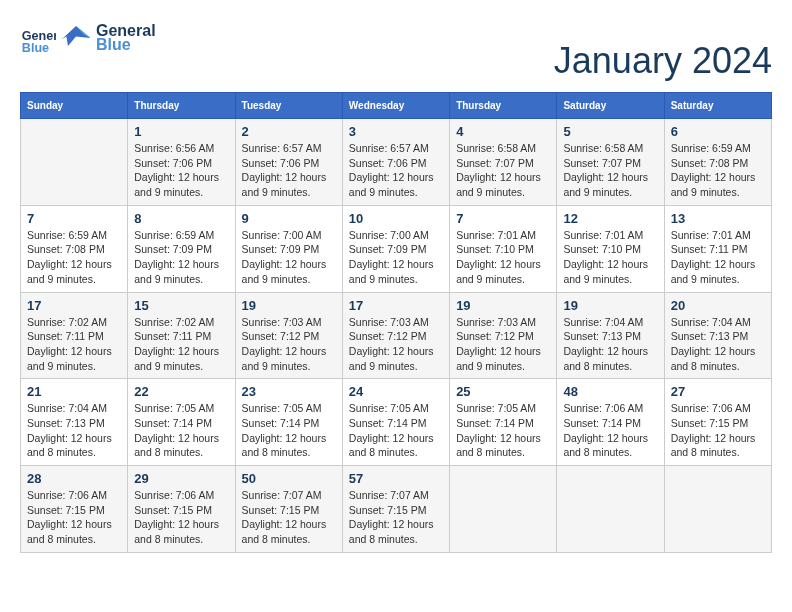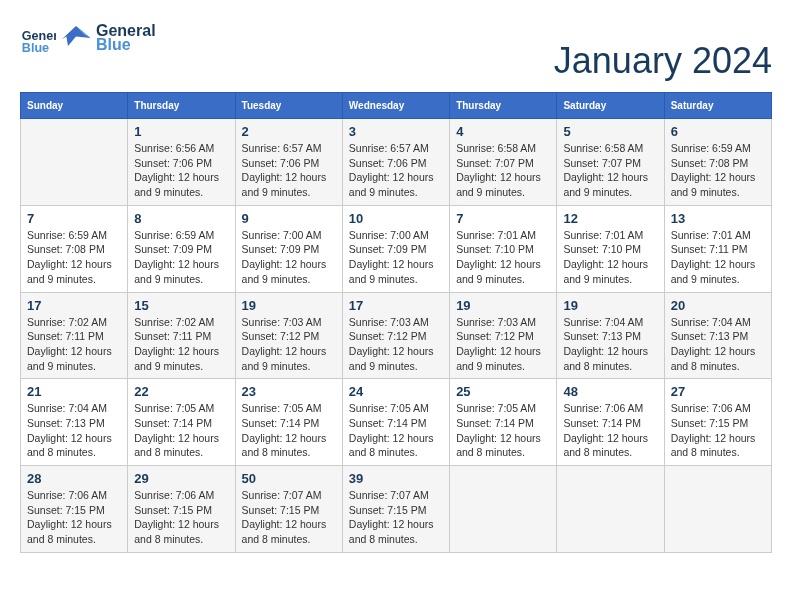--- a/index.html
+++ b/index.html
@@ -334,21 +334,21 @@
           <div class="day-info">and 8 minutes.</div>
         </td>
         <td>
           <div class="day-number">50</div>
           <div class="day-info">Sunrise: 7:07 AM</div>
           <div class="day-info">Sunset: 7:15 PM</div>
           <div class="day-info">Daylight: 12 hours</div>
           <div class="day-info">and 8 minutes.</div>
         </td>
         <td>
-          <div class="day-number">39</div>
+          <div class="day-number">57</div>
           <div class="day-info">Sunrise: 7:07 AM</div>
           <div class="day-info">Sunset: 7:15 PM</div>
           <div class="day-info">Daylight: 12 hours</div>
           <div class="day-info">and 8 minutes.</div>
         </td>
         <td class="empty-cell"></td>
         <td class="empty-cell"></td>
         <td class="empty-cell"></td>
       </tr>
     </tbody>

